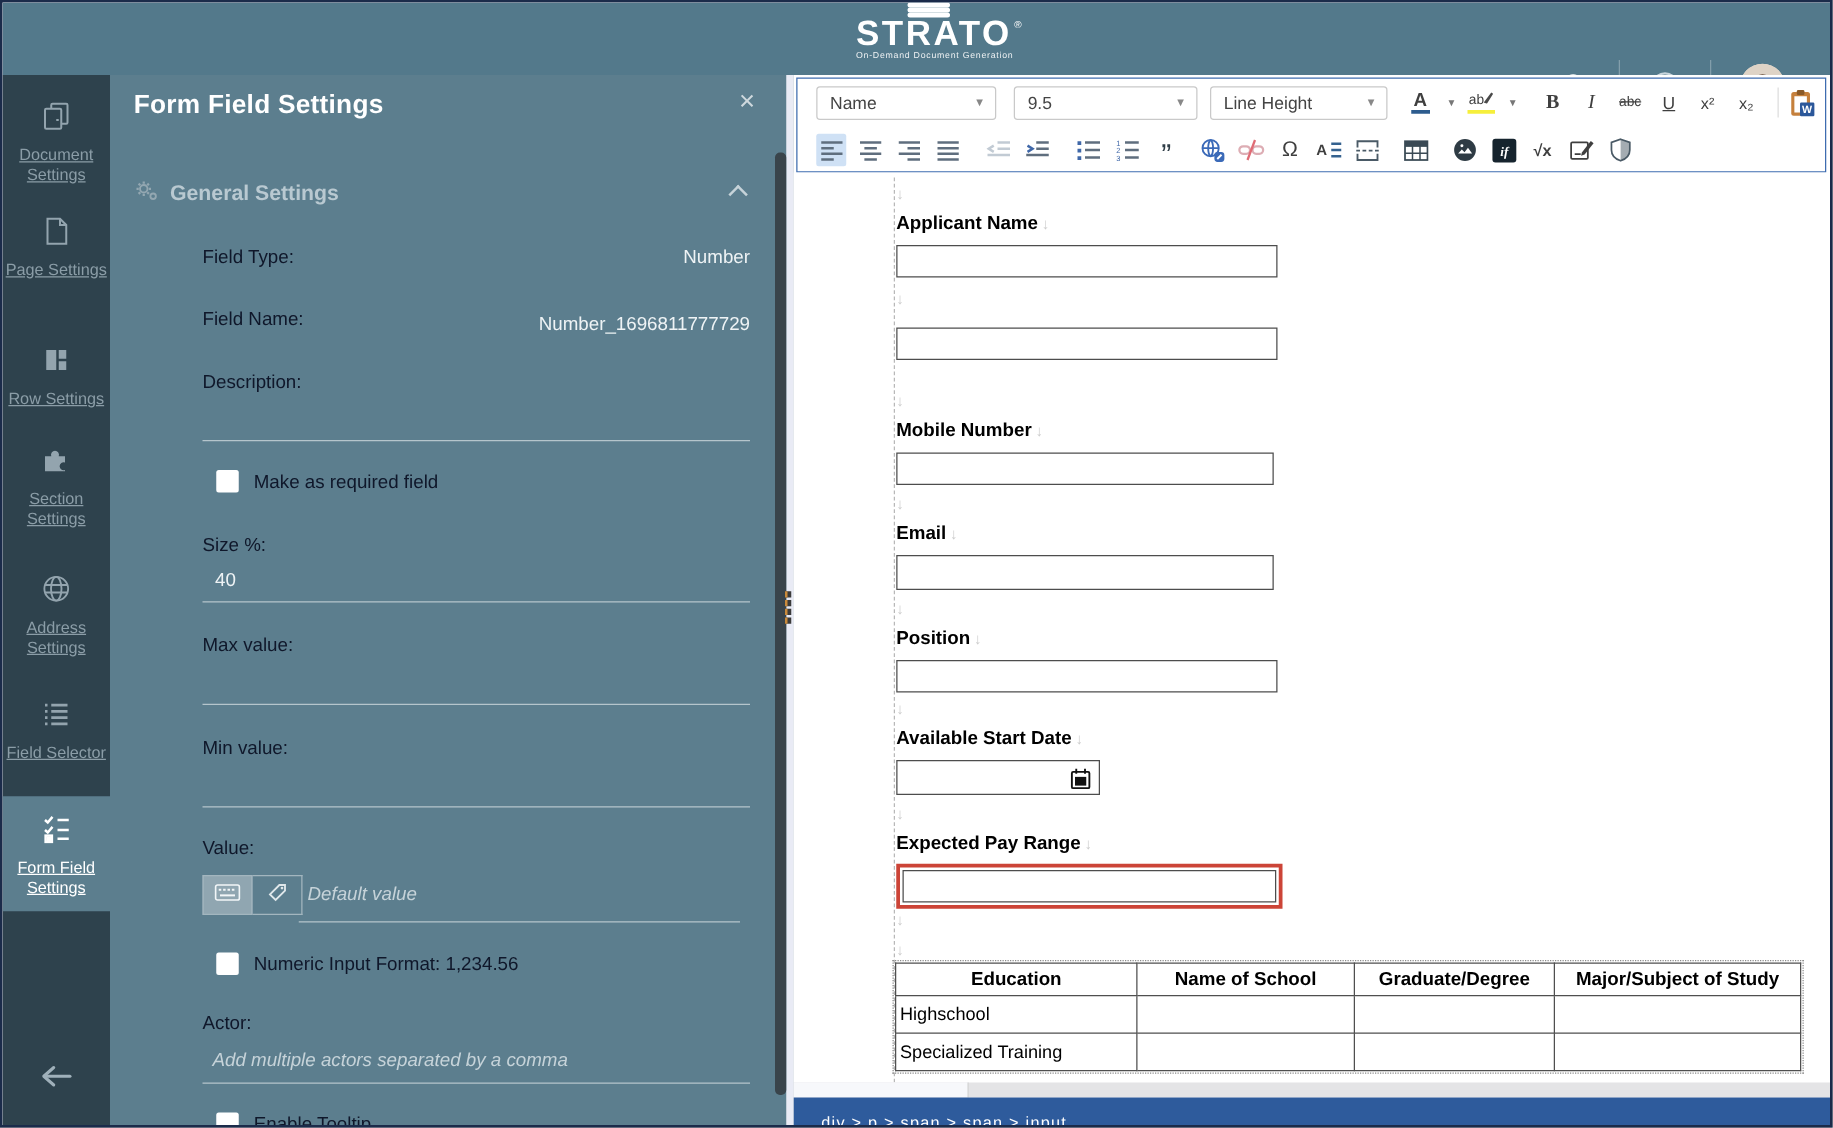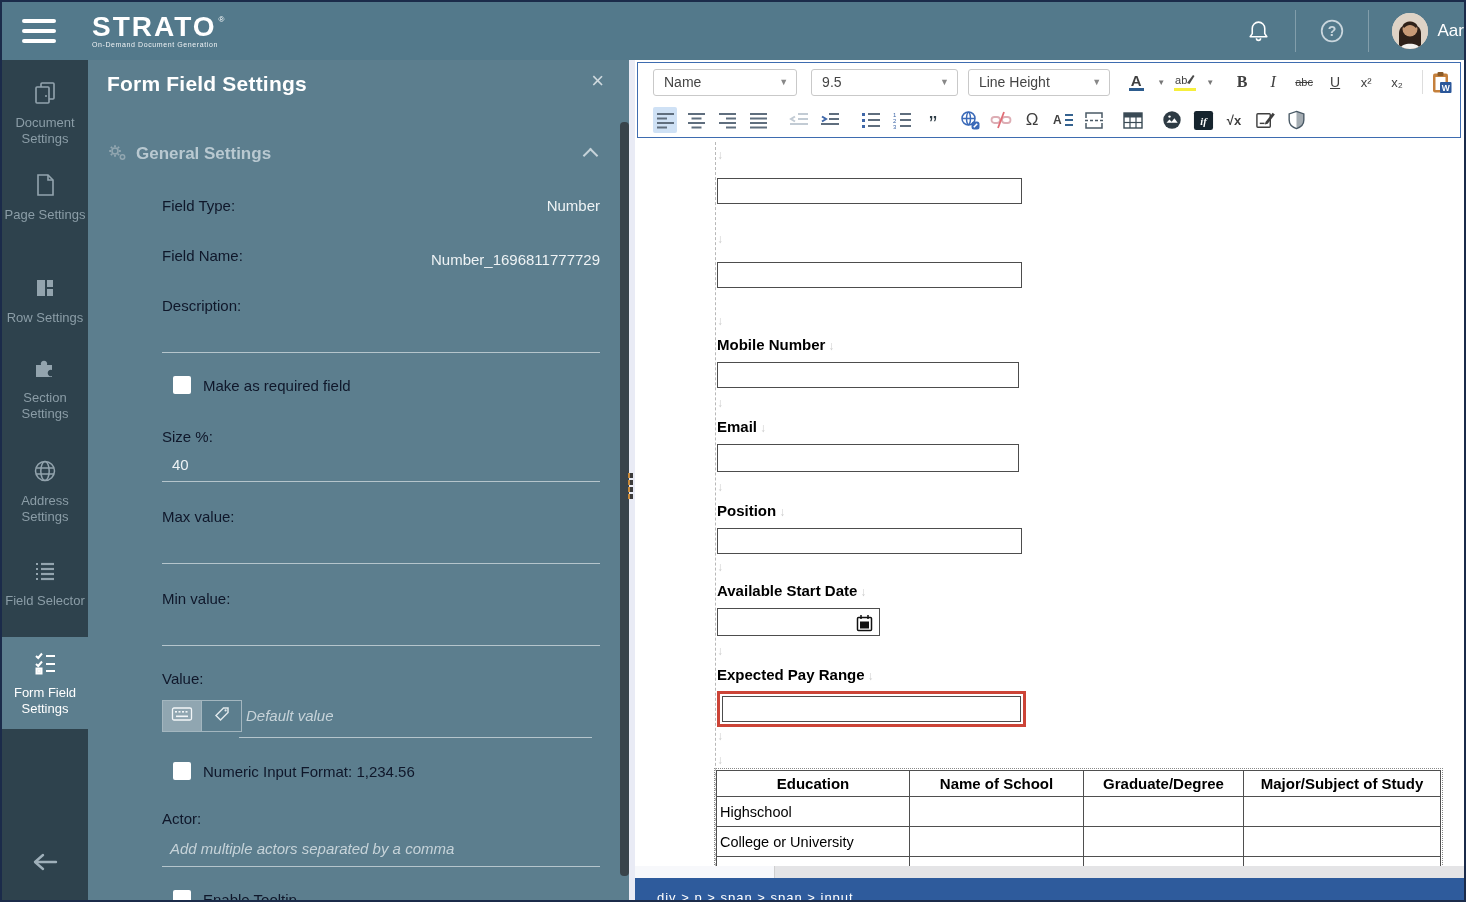--- a/index.html
+++ b/index.html
@@ -3,39 +3,39 @@
 <meta charset="utf-8">
 <style>
   * { margin:0; padding:0; box-sizing:border-box; }
   html,body { background:#16233d; }
   body { font-family:"Liberation Sans", sans-serif; }
   .window { position:relative; width:1466px; height:902px; background:#fff;
             border:2px solid #1b2b4a; overflow:hidden; }
 
   
   .topbar { position:absolute; top:0; left:0; right:0; height:58px; background:#53798b;
-            display:flex; align-items:center; overflow:hidden; }
+            display:flex; align-items:center; overflow:hidden;flex-direction:column; }
   .hamburger { width:34px; height:24px; margin-left:20px; display:flex; flex-direction:column;
                justify-content:space-between; cursor:pointer; }
   .hamburger span { display:block; height:4px; background:#fff; border-radius:2px; }
   .logo { margin-left:36px; color:#fff; }
   .logo-row { display:flex; align-items:flex-start; }
   .logo-text { font-size:28px; font-weight:bold; letter-spacing:2px; line-height:26px; }
   .logo-reg { font-size:8px; margin-left:2px; margin-top:1px; }
   .tagline { font-size:7px; letter-spacing:.6px; opacity:.9; margin-top:1px; }
   .top-right { margin-left:auto; display:flex; align-items:center; height:100%; }
   .top-icon { width:26px; height:26px; display:flex; align-items:center; justify-content:center; cursor:pointer; }
   .tdiv { width:1px; height:42px; background:rgba(255,255,255,.28); margin:0 23px; }
   .avatar { width:36px; height:36px; border-radius:50%; overflow:hidden; background:#e8ded2; flex:0 0 auto; }
   .user-name { color:#ffffff; font-size:17px; margin-left:10px; white-space:nowrap; }
 
   
   .sidebar { position:absolute; top:58px; left:0; bottom:0; width:86px; background:#2e424d; }
   .side-item { position:absolute; left:0; width:86px; text-align:center; cursor:pointer; }
-  .side-item .lbl { font-size:13px; line-height:16px; color:#8b9da7; margin-top:5px; }
+  .side-item .lbl { font-size:13px; line-height:16px; color:#8b9da7; margin-top:5px;text-decoration:underline; }
   .side-item.active { background:#5c7e8e; padding-top:13px; }
   .side-item.active .lbl { color:#fff; }
   .back-arrow { position:absolute; left:0; bottom:22px; width:86px; text-align:center; cursor:pointer; }
 
   
   .panel { position:absolute; top:58px; left:86px; width:532px; bottom:0; background:#5c7e8e; overflow:hidden; }
   .panel .abs { position:absolute; }
   .panel-title { left:19px; top:12px; font-size:21px; font-weight:600; color:#fff; letter-spacing:.2px; }
   .panel-close { right:16px; top:8px; font-size:22px; color:#cfd9de; cursor:pointer; }
   .sec-head { left:19px; top:82px; display:flex; align-items:center; }
@@ -536,20 +536,21 @@
             </svg>
           </span>
       </div>
     </div>
 
     <div class="canvas">
       <div class="guide"></div>
 
       <div class="doc-field" style="top:32px">
         <span class="pmark pm-top">↓</span>
+        <div class="doc-label"><span>Applicant Name</span><span class="pmark">↓</span></div>
         <div class="doc-input"></div>
       </div>
 
       <div class="doc-field" style="top:116px">
         <span class="pmark pm-top">↓</span>
         <div class="doc-input"></div>
       </div>
 
       <div class="doc-field" style="top:198px">
         <span class="pmark pm-top">↓</span>
@@ -609,26 +610,20 @@
           </tr>
         </thead>
         <tbody>
           <tr>
             <td>Highschool</td>
             <td></td>
             <td></td>
             <td></td>
           </tr>
           <tr>
-            <td>College or University</td>
-            <td></td>
-            <td></td>
-            <td></td>
-          </tr>
-          <tr>
             <td>Specialized Training</td>
             <td></td>
             <td></td>
             <td></td>
           </tr>
         </tbody>
       </table>
     </div>
 
     <div class="hscroll">

